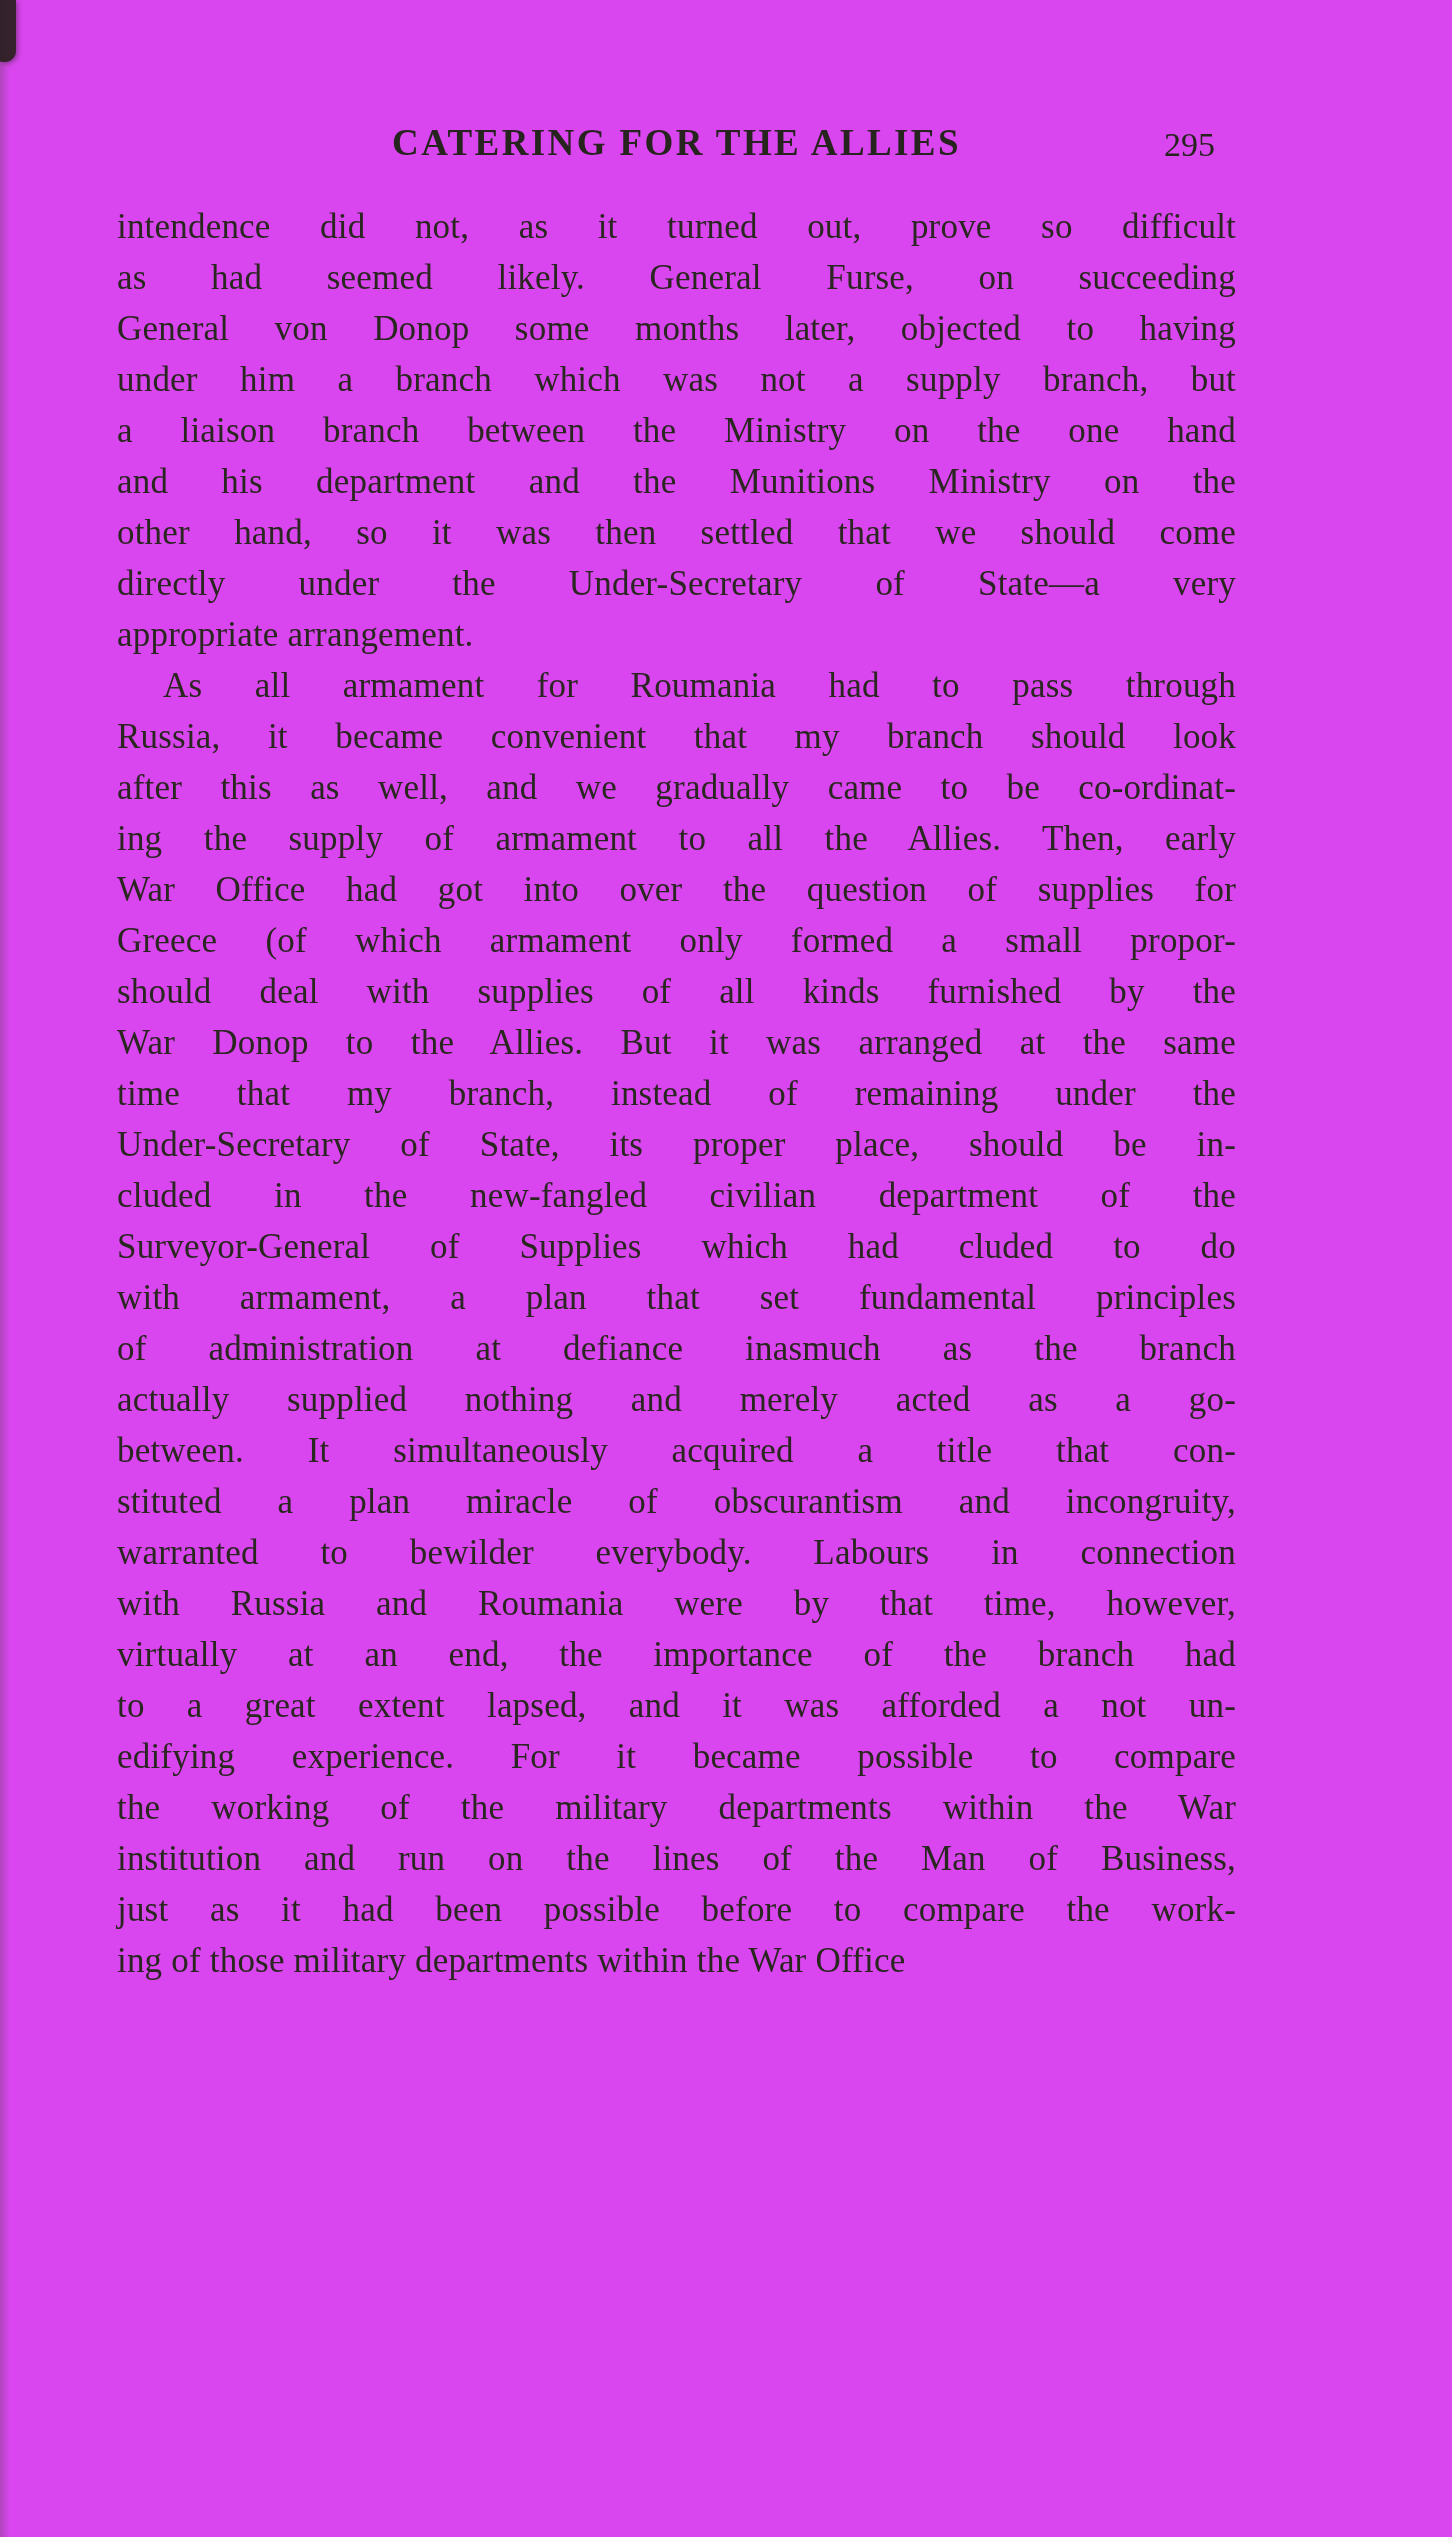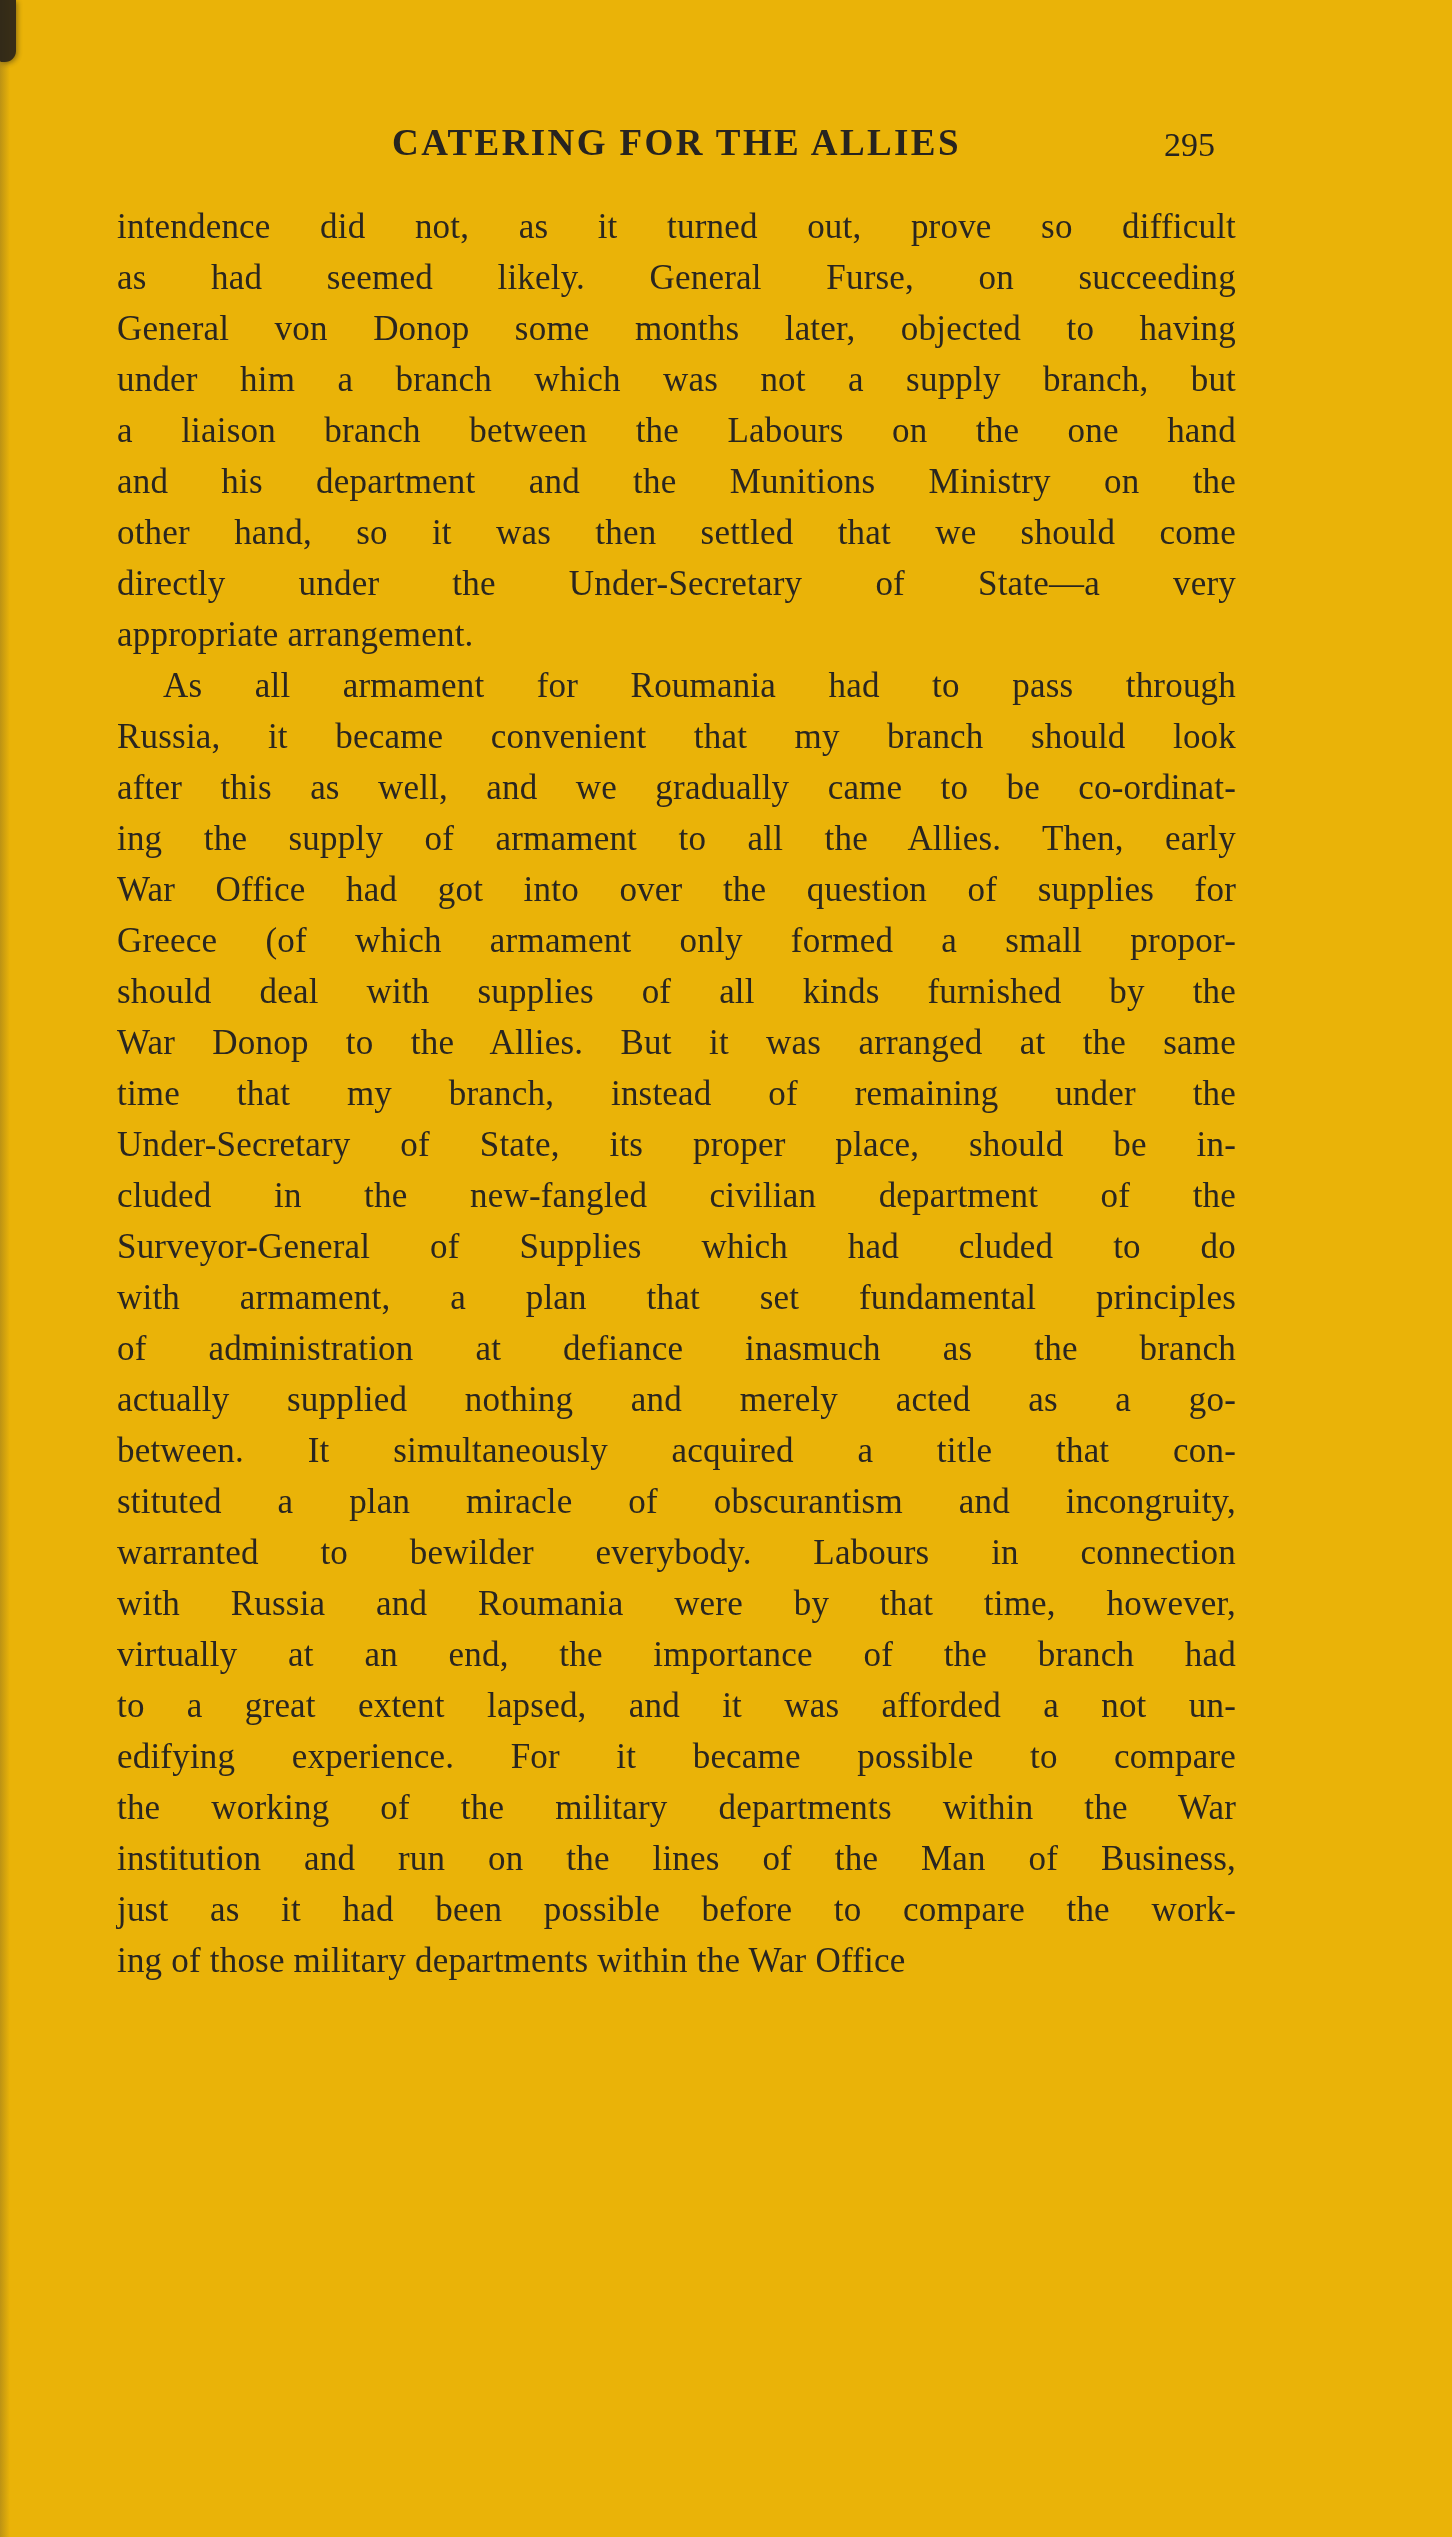--- a/index.html
+++ b/index.html
@@ -7,21 +7,21 @@
     width: 1453px;
     height: 2538px;
     background: #ece9e2;
     font-family: "Liberation Serif", serif;
     position: relative;
     overflow: hidden;
   }
   .page {
     position: absolute;
     inset: 0;
-    background: #eab308;
+    background: #d946ef;
   }
   
   .left-edge {
     position: absolute;
     left: 0; top: 0; bottom: 0;
     width: 9.6px;
     background: linear-gradient(90deg, rgba(70,63,52,0.28), rgba(70,63,52,0));
     pointer-events: none;
   }
   .corner-mark {
@@ -87,21 +87,21 @@
   <div class="running-header">
     <span class="header-title">CATERING FOR THE ALLIES</span>
     <span class="page-number">295</span>
   </div>
 
   <div class="textblock">
       <div class="line">intendence did not, as it turned out, prove so difficult</div>
       <div class="line">as had seemed likely. General Furse, on succeeding</div>
       <div class="line">General von Donop some months later, objected to having</div>
       <div class="line">under him a branch which was not a supply branch, but</div>
-      <div class="line">a liaison branch between the Labours on the one hand</div>
+      <div class="line">a liaison branch between the Ministry on the one hand</div>
       <div class="line">and his department and the Munitions Ministry on the</div>
       <div class="line">other hand, so it was then settled that we should come</div>
       <div class="line">directly under the Under-Secretary of State—a very</div>
       <div class="line last">appropriate arrangement.</div>
       <div class="line indent">As all armament for Roumania had to pass through</div>
       <div class="line">Russia, it became convenient that my branch should look</div>
       <div class="line">after this as well, and we gradually came to be co-ordinat-</div>
       <div class="line">ing the supply of armament to all the Allies. Then, early</div>
       <div class="line">War Office had got into over the question of supplies for</div>
       <div class="line">Greece (of which armament only formed a small propor-</div>

